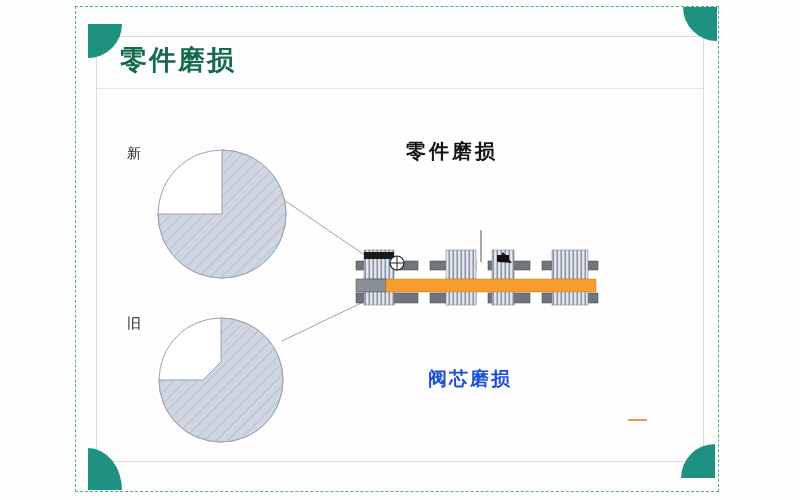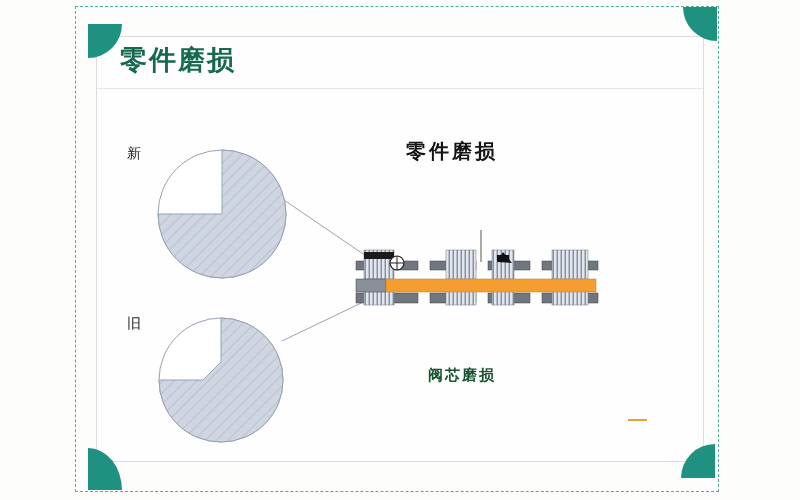--- a/index.html
+++ b/index.html
@@ -71,24 +71,24 @@
   }
   .label-old {
     position: absolute;
     left: 127px; top: 315px;
     font-size: 14px;
     color: #222222;
   }
   .caption {
     position: absolute;
     left: 428px; top: 366px;
-    font-size: 15px;
+    font-size: 19px;
     font-weight: bold;
     letter-spacing: 2px;
-    color: #14532d;
+    color: #1d4ed8;
   }
   .orange-dash {
     position: absolute;
     left: 628px; top: 419px;
     width: 19px; height: 2px;
     background: #e8a23c;
   }
   svg.diagram-layer {
     position: absolute;
     left: 0; top: 0;

